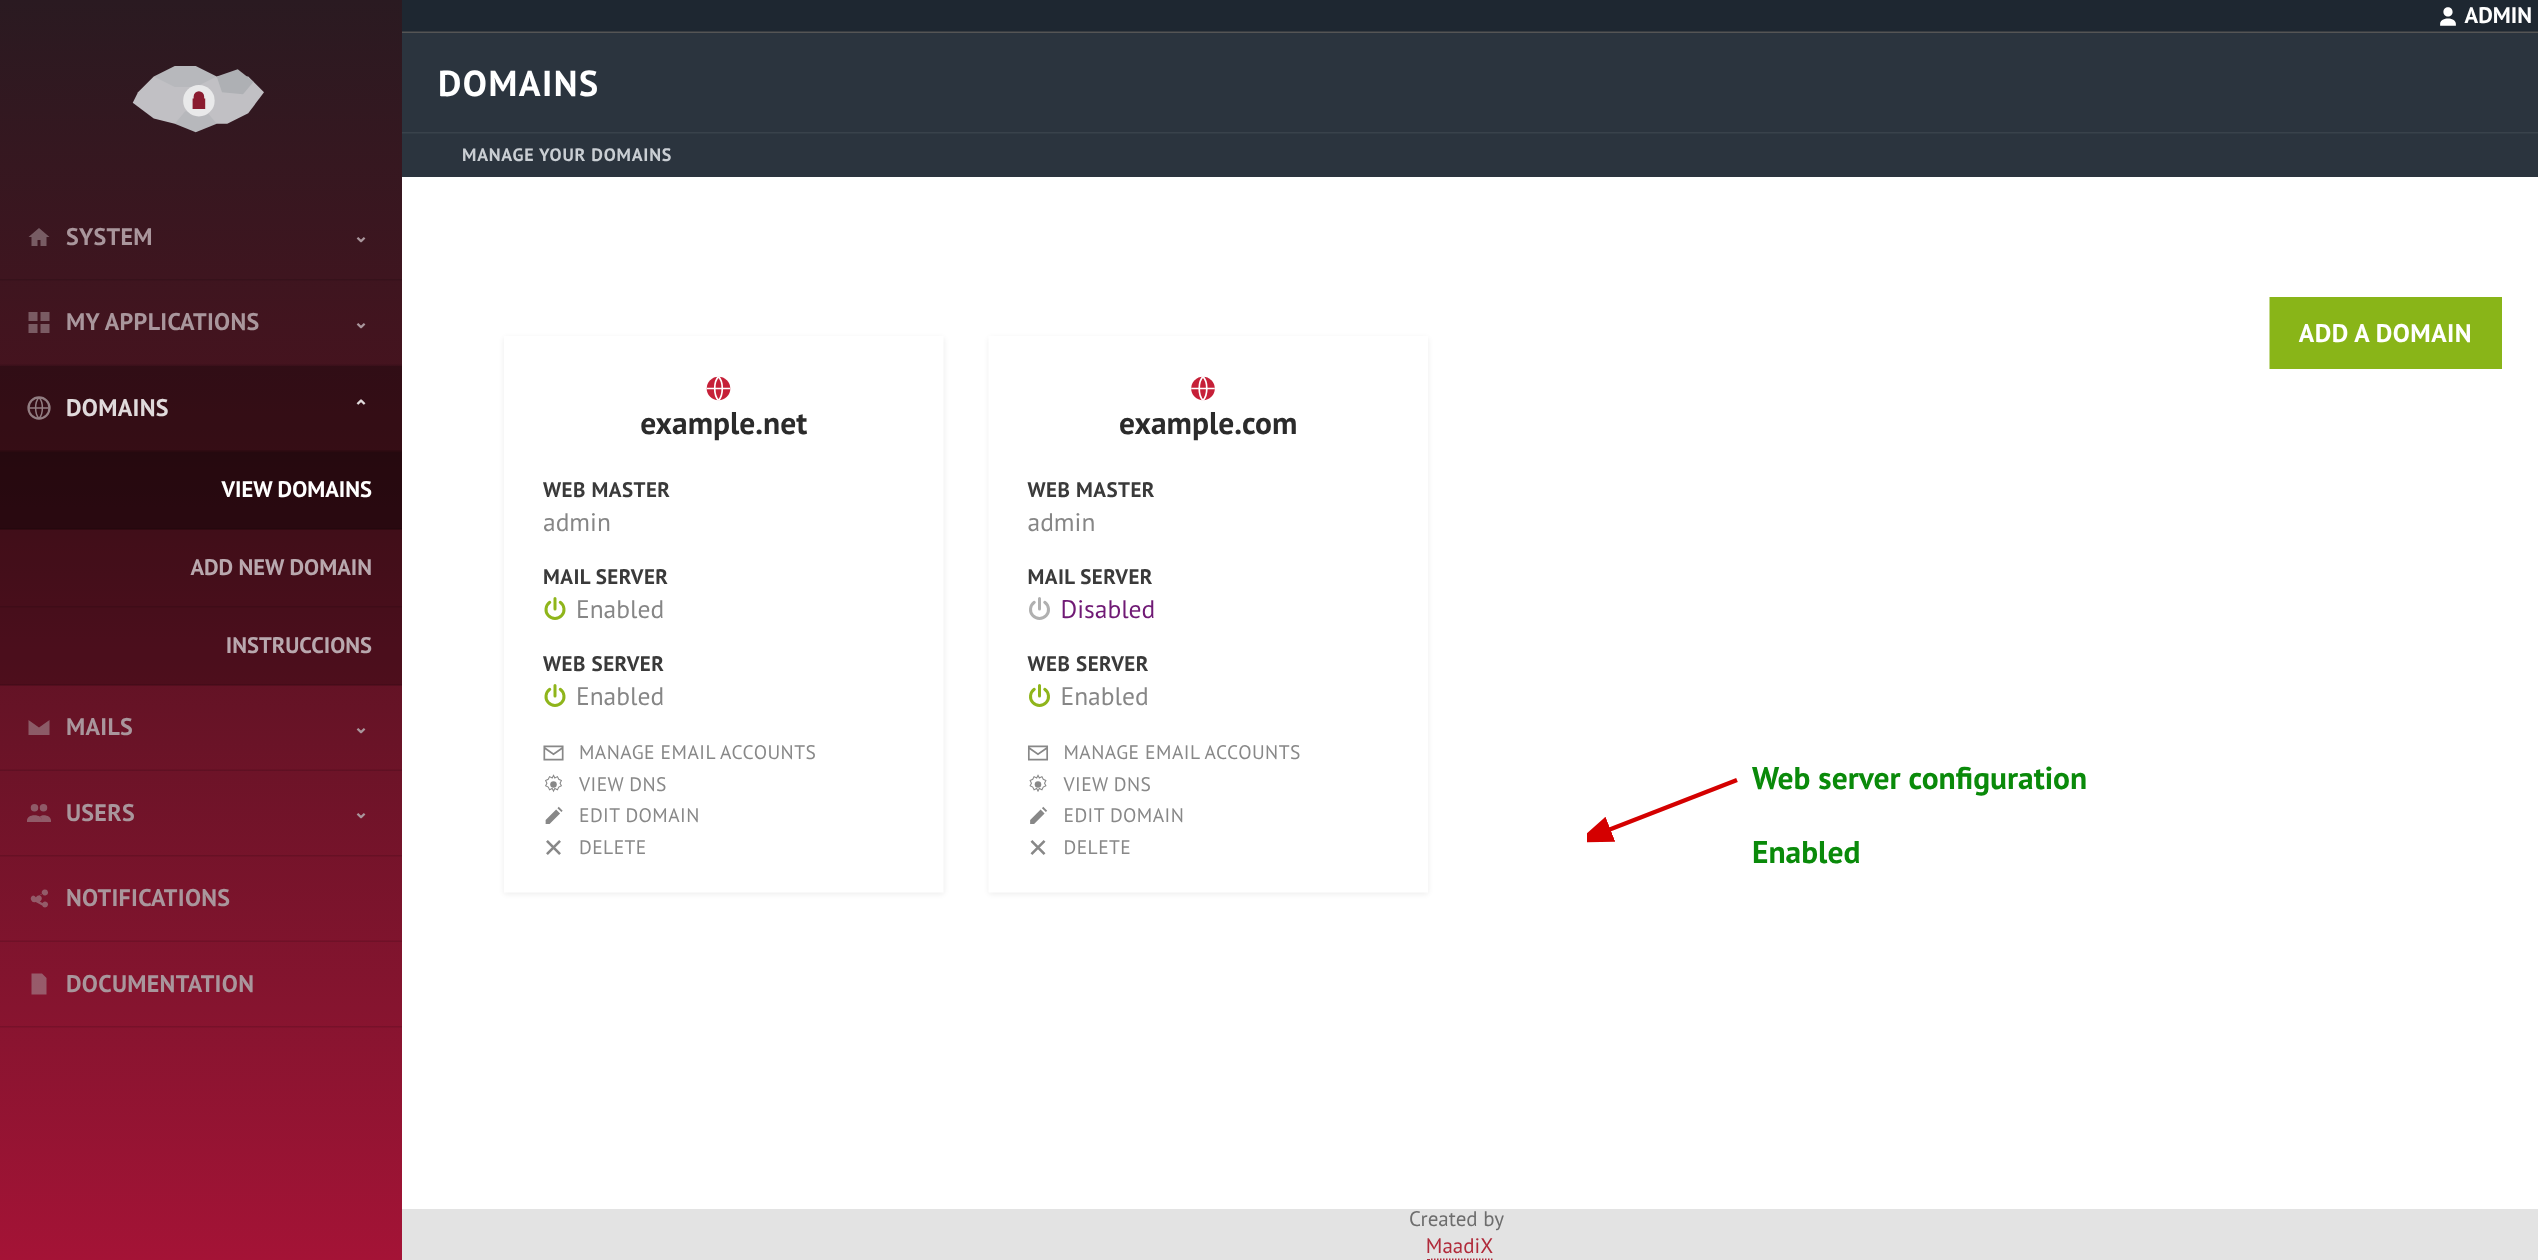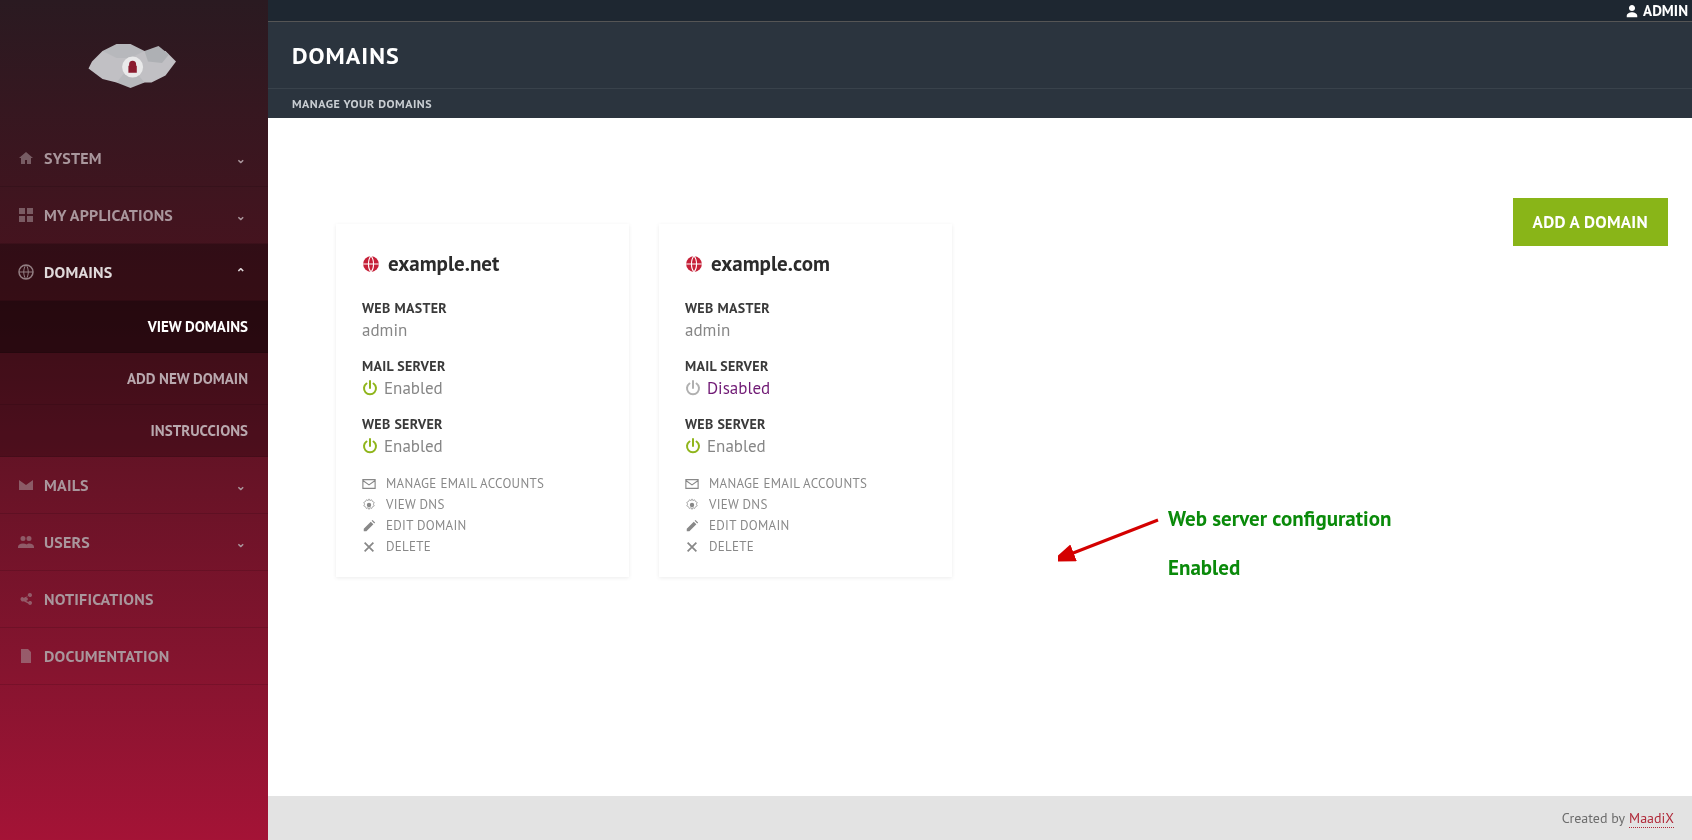--- a/index.html
+++ b/index.html
@@ -19,46 +19,46 @@
 .nav-item .chev { position: absolute; right: 22px; top: 50%; transform: translateY(-50%); font-size: 12px; }
 .nav-item svg.micon { width: 16px; height: 16px; margin-right: 10px; opacity: 0.55; }
 .nav-item.open { background: rgba(0,0,0,0.28); color: #e0dadb; }
 .nav-sub { background: rgba(0,0,0,0.22); }
 .nav-sub .sub { padding: 16px 20px 16px 20px; font-size: 15px; font-weight: 700; color: #b9a8ae; cursor: pointer; border-bottom: 1px solid rgba(0,0,0,0.1); }
 .nav-sub .sub.active { background: rgba(0,0,0,0.35); color: #fff; }
 
 .header { position: absolute; left: 268px; right: 0; top: 22px; height: 66px; background: #2b343e; display: flex; align-items: center; padding-left: 24px; }
 .header h1 { color: #fff; font-size: 24px; font-weight: 700; letter-spacing: 1px; }
 
-.subheader { position: absolute; left: 268px; right: 0; top: 88px; height: 30px; background: #2b343e; display: flex; align-items: center; padding-left: 24px; border-top: 1px solid #39424b; }
+.subheader { position: absolute; left: 268px; right: 0; top: 88px; height: 30px; background: #2b343e; display: flex; align-items: center; padding-left: 40px; border-top: 1px solid #39424b; }
 .subheader span { color: #c9ced3; font-size: 12px; font-weight: 700; letter-spacing: 0.5px; }
 
 .content { position: absolute; left: 268px; top: 118px; right: 0; bottom: 34px; background: #fff; padding: 60px 60px 0 68px; }
 
 .add-btn { position: absolute; right: 24px; top: 80px; background: #89b518; color: #fff; font-weight: 700; font-size: 17px; padding: 13px 20px; cursor: pointer; letter-spacing: 0.3px; }
 
 .cards { display: flex; gap: 30px; margin-top: 46px; }
 .card { width: 293px; background: #fff; box-shadow: 0 1px 4px rgba(0,0,0,0.08); padding: 26px 26px 20px 26px; }
-.card .domtitle { display: flex; align-items: center; font-size: 21px; font-weight: 700; color: #2b2b2b; margin-bottom: 22px; }
+.card .domtitle { display: flex; align-items: center; font-size: 21px; font-weight: 700; color: #2b2b2b; margin-bottom: 22px; flex-direction: column; }
 .card .domtitle svg { margin-right: 8px; }
 .card .label { font-size: 14px; font-weight: 700; color: #3a3a3a; letter-spacing: 0.3px; }
 .card .value { font-size: 17px; color: #868686; margin-bottom: 16px; margin-top: 2px; }
 .card .status { font-size: 17px; display: flex; align-items: center; margin-bottom: 16px; margin-top: 2px; }
 .card .status svg { margin-right: 6px; }
 .card .enabled { color: #868686; }
 .card .disabled { color: #701a75; }
 .card .actions { margin-top: 4px; }
 .card .action { display: flex; align-items: center; font-size: 13px; color: #888; padding: 2px 0; cursor: pointer; letter-spacing: 0.3px; }
 .card .action svg { width: 14px; height: 14px; margin-right: 10px; fill: #888; }
 
 .annotation { position: absolute; left: 900px; top: 387px; color: #0a8a0a; font-weight: 700; font-size: 21px; }
 .annotation .l2 { margin-top: 22px; }
 .arrow { position: absolute; left: 790px; top: 397px; width: 110px; height: 50px; }
 
-.footer { position: absolute; left: 268px; right: 0; bottom: 0; height: 44px; background: #e3e3e3; display: flex; align-items: center; justify-content: flex-end; padding-right: 18px; font-size: 14px; color: #6d6d6d; }
+.footer { position: absolute; left: 268px; right: 0; bottom: 0; height: 34px; background: #e3e3e3; display: flex; align-items: center; justify-content: flex-end; padding-right: 18px; font-size: 14px; color: #6d6d6d; flex-direction: column; }
 .footer a { color: #b02a3a; text-decoration: none; border-bottom: 1px dotted #b02a3a; margin-left: 4px; }
 
 
 .power-on { fill: #8fb51b; }
 .power-off { fill: #b0b0b0; }
 </style>
 </head>
 <body>
 
 <div class="topbar">

